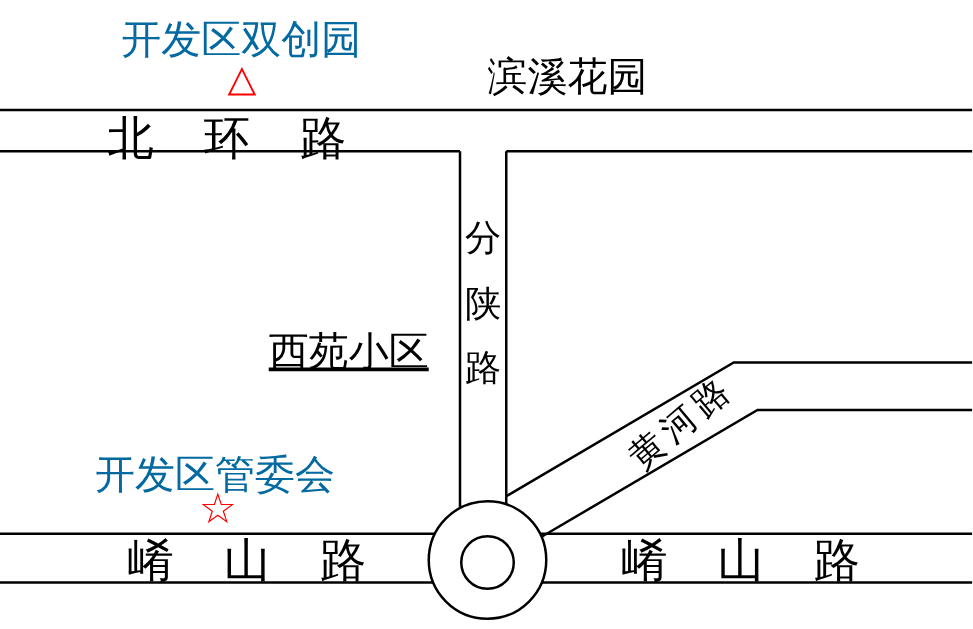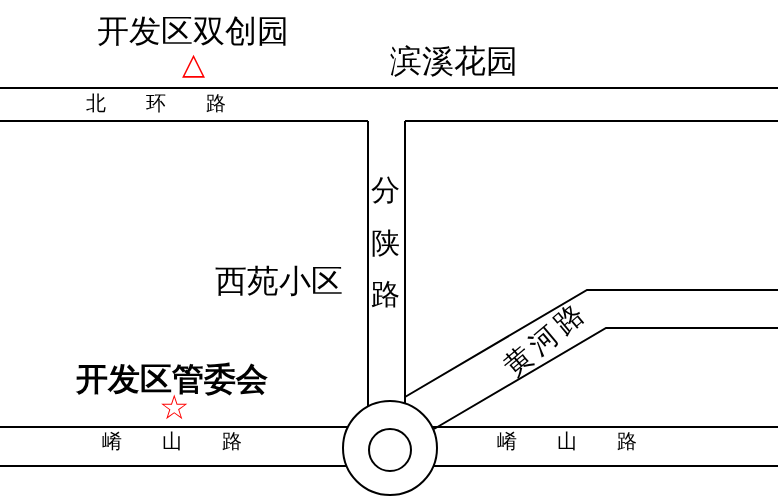--- a/index.html
+++ b/index.html
@@ -12,22 +12,22 @@
   }
   .roads-svg{position:absolute;left:0;top:0;width:778px;height:503px;}
   .label{
     position:absolute;
     line-height:1;
     color:#000000;
     white-space:nowrap;
     font-family:"Liberation Serif","DejaVu Serif",serif;
   }
   .big{font-size:32px;}
-  .road-name{font-size:20px;letter-spacing:40px;}
-  .red{color:#000000;}
+  .road-name{font-size:37px;letter-spacing:40px;}
+  .red{color:#0369a1;}
   .vertical{
     writing-mode:vertical-rl;
     text-orientation:upright;
     font-size:29px;
     letter-spacing:52px;
   }
   .rotated{
     font-size:28px;
     letter-spacing:5px;
     transform:rotate(-40deg);
@@ -74,23 +74,23 @@
   <div class="label big red" style="left:97px;top:15px;">开发区双创园</div>
   <div class="marker" style="left:182px;top:49px;font-size:30px;">△</div>
 
   <div class="label big" style="left:390px;top:45px;text-align:center;">滨溪花园</div>
 
   <div class="label road-name" style="left:86px;top:93px;">北环路</div>
 
   <div class="label vertical" style="left:371px;top:153px;">分陕路</div>
 
 
-  <div class="label big" style="left:215px;top:265px;">西苑小区</div>
+  <div class="label big" style="left:215px;top:265px;text-decoration:underline;">西苑小区</div>
 
   <div class="label rotated" style="left:499px;top:360px;">黄河路</div>
 
-  <div class="label big red" style="left:76px;top:363px;font-weight:bold;">开发区管委会</div>
+  <div class="label big red" style="left:76px;top:363px;">开发区管委会</div>
   <div class="marker" style="left:159px;top:391px;font-size:34px;">☆</div>
 
   <div class="label road-name" style="left:102px;top:431px;">崤山路</div>
   <div class="label road-name" style="left:497px;top:431px;">崤山路</div>
 
 </div>
 
 </body></html>

